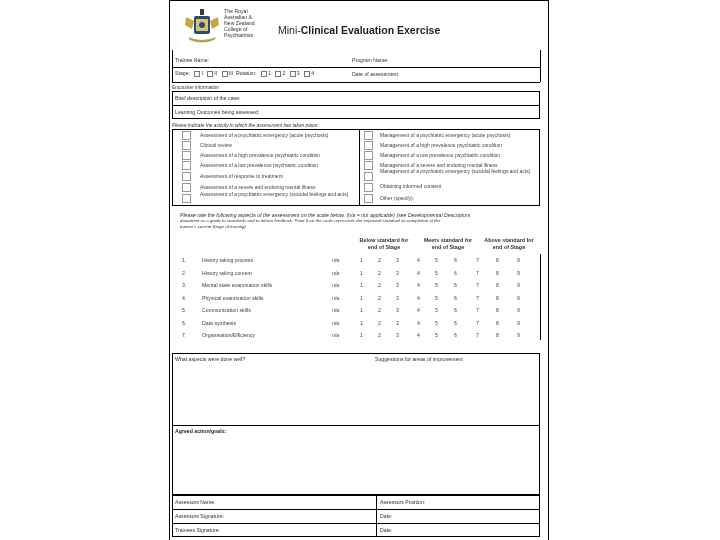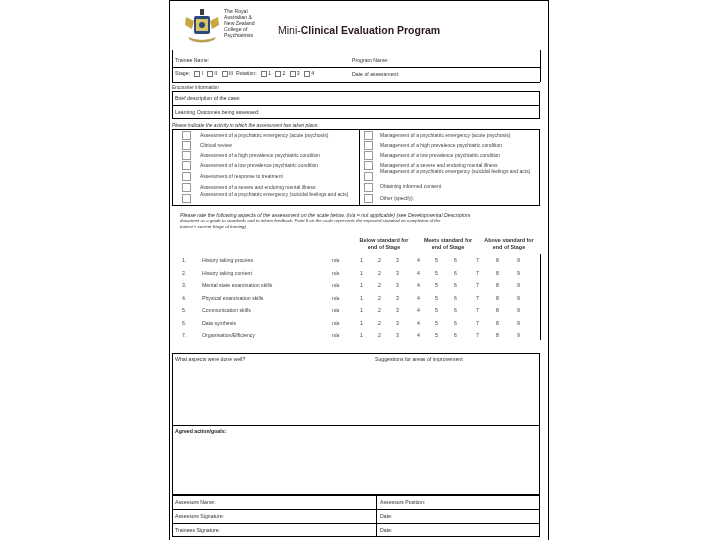--- a/index.html
+++ b/index.html
@@ -41,21 +41,21 @@
     <path d="M6 30 Q20 36 34 30 L32 33 Q20 38 8 33 Z" fill="#b8a050"></path>
   </svg>
   <div class="abs college">
     <div>The Royal</div>
     <div>Australian &amp;</div>
     <div>New Zealand</div>
     <div>College of</div>
     <div>Psychiatrists</div>
   </div>
   <div class="abs title">
-    <span class="light">Mini-</span><span>Clinical Evaluation Program</span>
+    <span class="light">Mini-</span><span>Clinical Evaluation Exercise</span>
   </div>
 
   <div class="vl" style="left:2px; top:49px; height:32px;"></div>
   <div class="vl" style="left:370px; top:49px; height:32px;"></div>
   <div class="hl" style="left:2px; width:368px; top:66px;"></div>
   <div class="hl" style="left:2px; width:368px; top:81px;"></div>
   <div class="abs lbl" style="left:5px; top:56px;">Trainee Name:</div>
   <div class="abs lbl" style="left:182px; top:56px;">Program Name:</div>
   <div class="abs lbl" style="left:5px; top:69px; white-space:nowrap;">
     <span>Stage:</span>

